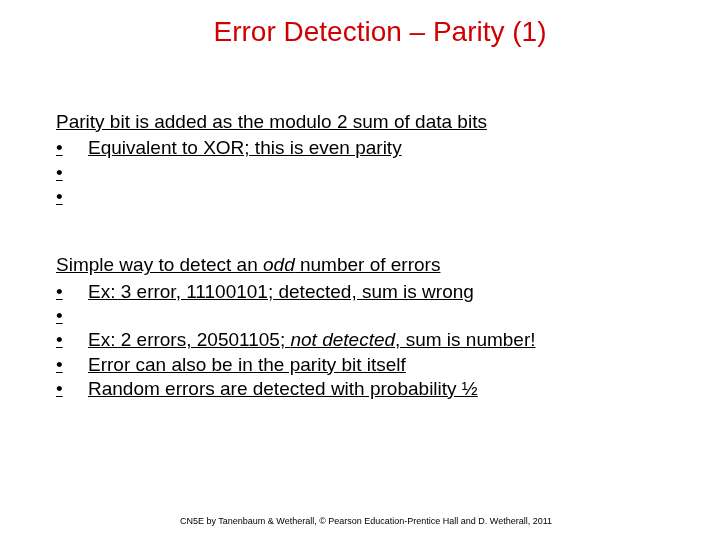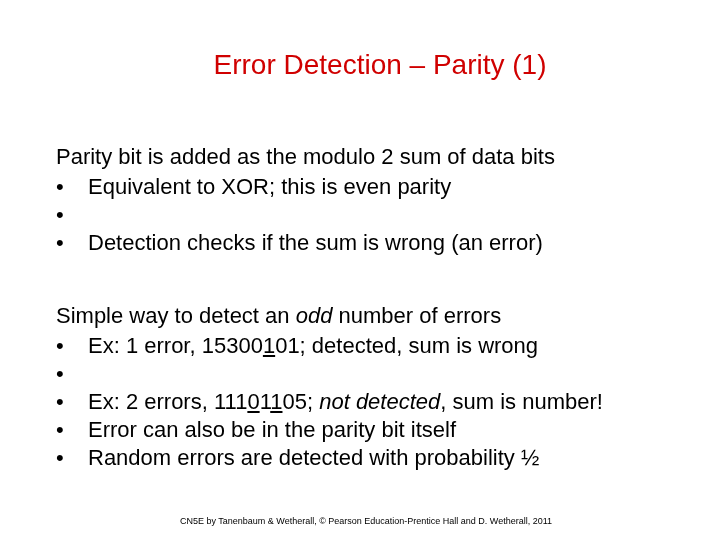--- a/index.html
+++ b/index.html
@@ -5,35 +5,35 @@
   * { margin: 0; padding: 0; box-sizing: border-box; }
   body {
     width: 720px;
     height: 540px;
     background: #ffffff;
     font-family: Arial, Helvetica, sans-serif;
     color: #000;
     position: relative;
   }
   .slide {
-    padding: 8px 56px 0 56px;
-    margin-top: 41px;
+    padding: 16px 56px 0 56px;
   }
   .title {
     text-align: center;
     color: #d00000;
     font-size: 28px;
     font-weight: 400;
     margin-bottom: 62px;
     padding-left: 40px;
   }
   .block {
-    font-size: 22px;
+    font-size: 19px;
     line-height: 1.28;
     margin-bottom: 44px;
+    text-decoration: underline;
   }
   .intro {
     margin-bottom: 2px;
   }
   ul {
     list-style: none;
     padding-left: 0;
   }
   li {
     display: flex;
@@ -67,43 +67,42 @@
     <ul>
       <li>
         <span class="bullet">•</span>
         <span>Equivalent to XOR; this is even parity</span>
       </li>
       <li>
         <span class="bullet">•</span>
       </li>
       <li>
         <span class="bullet">•</span>
-        <span>Detection checks if the sum is wrong (an error)</span>
       </li>
     </ul>
   </div>
 
   <div class="block">
     <div class="intro">
       <span>Simple way to detect an </span><i>odd</i><span> number of errors</span>
     </div>
     <ul>
       <li>
         <span class="bullet">•</span>
         <span>
-          <span>Ex: 1 error, 15300</span><span class="ul">1</span><span>01; detected, sum is wrong</span>
+          <span>Ex: 3 error, 11100</span><span class="ul">1</span><span>01; detected, sum is wrong</span>
         </span>
       </li>
       <li>
         <span class="bullet">•</span>
       </li>
       <li>
         <span class="bullet">•</span>
         <span>
-          <span>Ex: 2 errors, 111</span><span class="ul">0</span><span>1</span><span class="ul">1</span><span>05; </span><i>not detected</i><span>, sum is number!</span>
+          <span>Ex: 2 errors, 205</span><span class="ul">0</span><span>1</span><span class="ul">1</span><span>05; </span><i>not detected</i><span>, sum is number!</span>
         </span>
       </li>
       <li>
         <span class="bullet">•</span>
         <span>Error can also be in the parity bit itself</span>
       </li>
       <li>
         <span class="bullet">•</span>
         <span>Random errors are detected with probability ½</span>
       </li>

